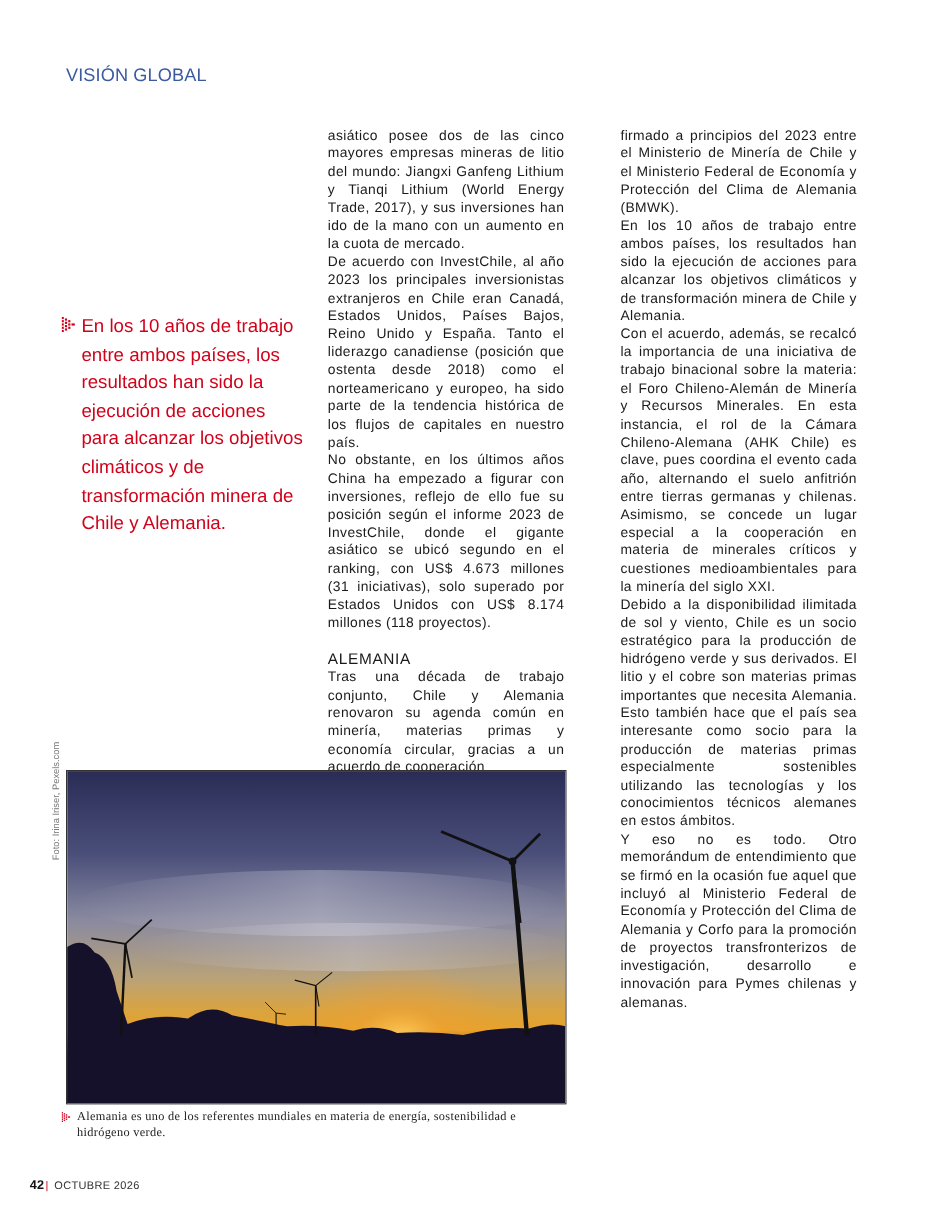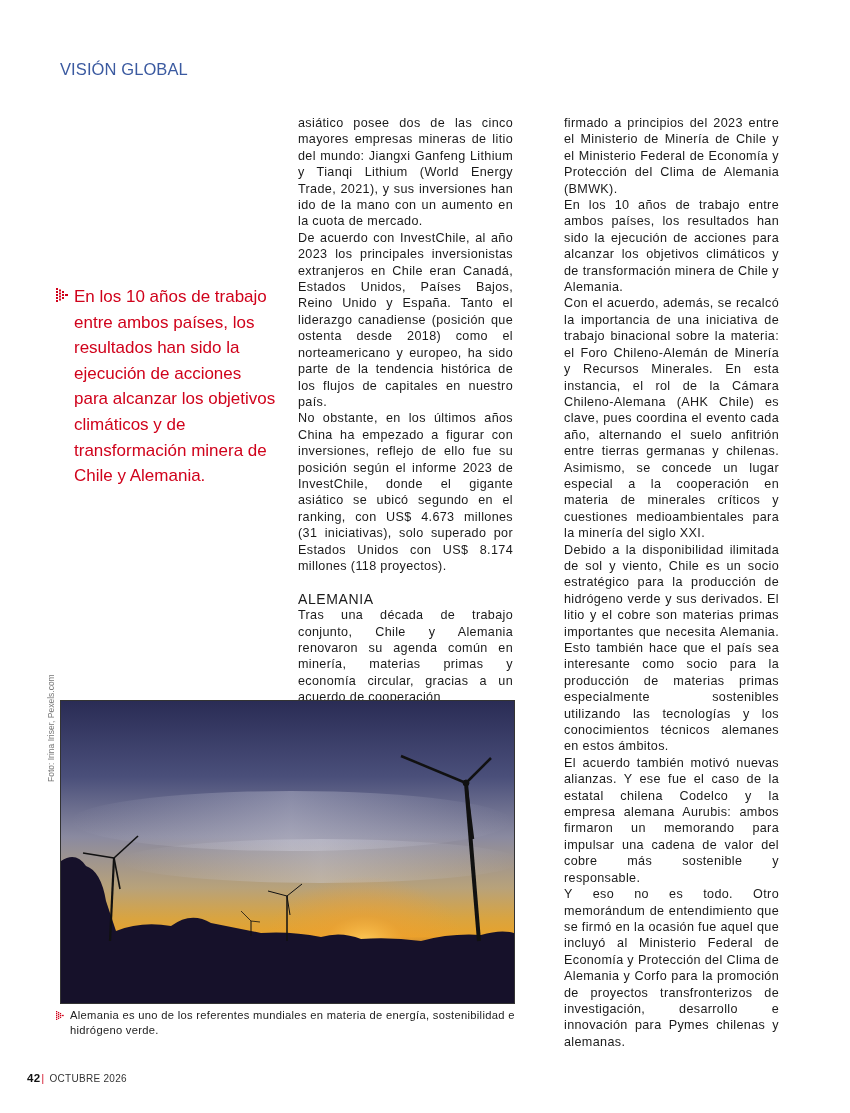--- a/index.html
+++ b/index.html
@@ -16,21 +16,21 @@
   .col h3 { margin: 0; font-size: 14px; font-weight: normal; letter-spacing: 0.6px; line-height: 16.4px; }
   .col-mid { left: 298px; top: 115px; width: 215px; }
   .col-right { left: 564px; top: 115px; width: 215px; }
   .gap { height: 16.4px; }
 
   .photo { position: absolute; left: 60px; top: 700px; width: 453px; height: 302px; overflow: hidden; border: 1px solid #333; }
   .photo svg { display: block; }
 
   .credit { position: absolute; left: 46px; top: 782px; transform-origin: left top; transform: rotate(-90deg); font-size: 8.5px; color: #777; white-space: nowrap; }
 
-  .caption { position: absolute; left: 56px; top: 1008px; width: 460px; font-size: 11.2px; line-height: 14.8px; color: #222; letter-spacing: 0.3px; }
+  .caption { position: absolute; left: 56px; top: 1008px; width: 460px; font-size: 11.2px; line-height: 14.8px; color: #222; letter-spacing: 0.3px; font-family: Liberation Serif, serif; }
   .caption .bullet { position: absolute; left: 0; top: 3px; width: 9px; height: 9px; }
   .caption .cap-text { display: block; padding-left: 14px; }
 
   .footer { position: absolute; left: 27px; top: 1072px; font-size: 10px; color: #333; letter-spacing: 0.3px; }
   .footer .page-num { font-weight: bold; font-size: 11.5px; color: #111; }
   .footer .sep { color: #d0021b; margin: 0 2px 0 1px; }
 </style>
 </head>
 <body>
 
@@ -51,34 +51,33 @@
       <rect x="6" y="3" width="2" height="2"></rect>
         <rect x="6" y="6" width="2" height="2"></rect>
         <rect x="6" y="9" width="2" height="2"></rect>
       <rect x="9" y="6" width="3" height="2"></rect>
     </g>
   </svg>
   <span class="pq-text">En los 10 años de trabajo entre ambos países, los resultados han sido la ejecución de acciones para alcanzar los objetivos climáticos y de transformación minera de Chile y Alemania.</span>
 </div>
 
 <div class="col col-mid">
-  <p>asiático posee dos de las cinco mayores empresas mineras de litio del mundo: Jiangxi Ganfeng Lithium y Tianqi Lithium (World Energy Trade, 2021), y sus inversiones han ido de la mano con un aumento en la cuota de mercado.</p>
+  <p>asiático posee dos de las cinco mayores empresas mineras de litio del mundo: Jiangxi Ganfeng Lithium y Tianqi Lithium (World Energy Trade, 2017), y sus inversiones han ido de la mano con un aumento en la cuota de mercado.</p>
   <p>De acuerdo con InvestChile, al año 2023 los principales inversionistas extranjeros en Chile eran Canadá, Estados Unidos, Países Bajos, Reino Unido y España. Tanto el liderazgo canadiense (posición que ostenta desde 2018) como el norteamericano y europeo, ha sido parte de la tendencia histórica de los flujos de capitales en nuestro país.</p>
   <p>No obstante, en los últimos años China ha empezado a figurar con inversiones, reflejo de ello fue su posición según el informe 2023 de InvestChile, donde el gigante asiático se ubicó segundo en el ranking, con US$ 4.673 millones (31 iniciativas), solo superado por Estados Unidos con US$ 8.174 millones (118 proyectos).</p>
   <div class="gap"></div>
   <h3>ALEMANIA</h3>
   <p>Tras una década de trabajo conjunto, Chile y Alemania renovaron su agenda común en minería, materias primas y economía circular, gracias a un acuerdo de cooperación</p>
 </div>
 
 <div class="col col-right">
   <p>firmado a principios del 2023 entre el Ministerio de Minería de Chile y el Ministerio Federal de Economía y Protección del Clima de Alemania (BMWK).</p>
   <p>En los 10 años de trabajo entre ambos países, los resultados han sido la ejecución de acciones para alcanzar los objetivos climáticos y de transformación minera de Chile y Alemania.</p>
   <p>Con el acuerdo, además, se recalcó la importancia de una iniciativa de trabajo binacional sobre la materia: el Foro Chileno-Alemán de Minería y Recursos Minerales. En esta instancia, el rol de la Cámara Chileno-Alemana (AHK Chile) es clave, pues coordina el evento cada año, alternando el suelo anfitrión entre tierras germanas y chilenas. Asimismo, se concede un lugar especial a la cooperación en materia de minerales críticos y cuestiones medioambientales para la minería del siglo XXI.</p>
   <p>Debido a la disponibilidad ilimitada de sol y viento, Chile es un socio estratégico para la producción de hidrógeno verde y sus derivados. El litio y el cobre son materias primas importantes que necesita Alemania. Esto también hace que el país sea interesante como socio para la producción de materias primas especialmente sostenibles utilizando las tecnologías y los conocimientos técnicos alemanes en estos ámbitos.</p>
-  <p>El acuerdo también motivó nuevas alianzas. Y ese fue el caso de la estatal chilena Codelco y la empresa alemana Aurubis: ambos firmaron un memorando para impulsar una cadena de valor del cobre más sostenible y responsable.</p>
   <p>Y eso no es todo. Otro memorándum de entendimiento que se firmó en la ocasión fue aquel que incluyó al Ministerio Federal de Economía y Protección del Clima de Alemania y Corfo para la promoción de proyectos transfronterizos de investigación, desarrollo e innovación para Pymes chilenas y alemanas.</p>
 </div>
 
 <div class="credit">Foto: Irina Iriser, Pexels.com</div>
 
 <div class="photo">
   <svg width="453" height="302" viewBox="0 0 453 302">
     <defs>
       <linearGradient id="sky" x1="0" y1="0" x2="0" y2="1">
         <stop offset="0" stop-color="#2a2c55"></stop>

